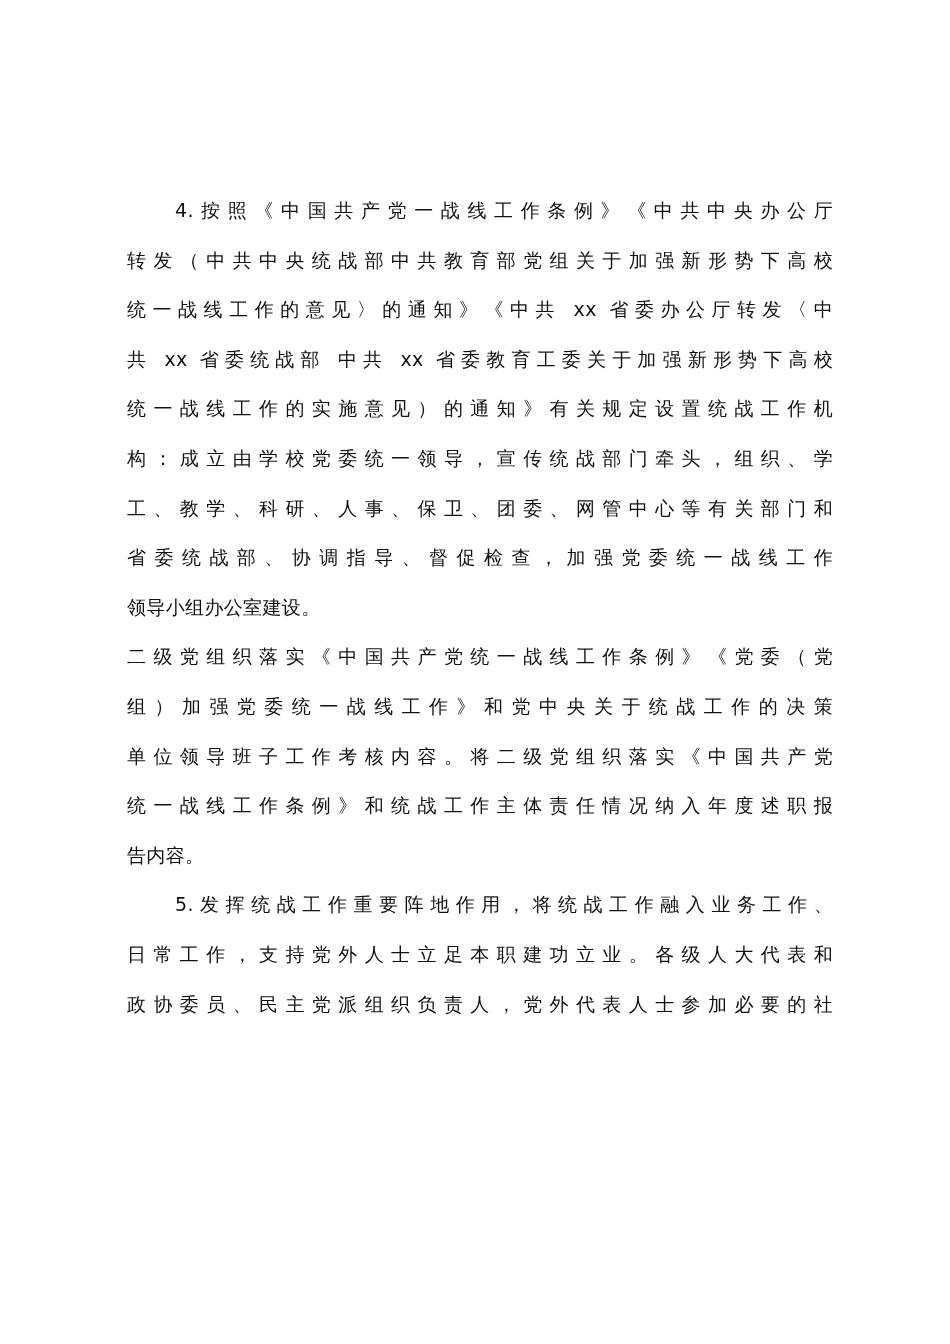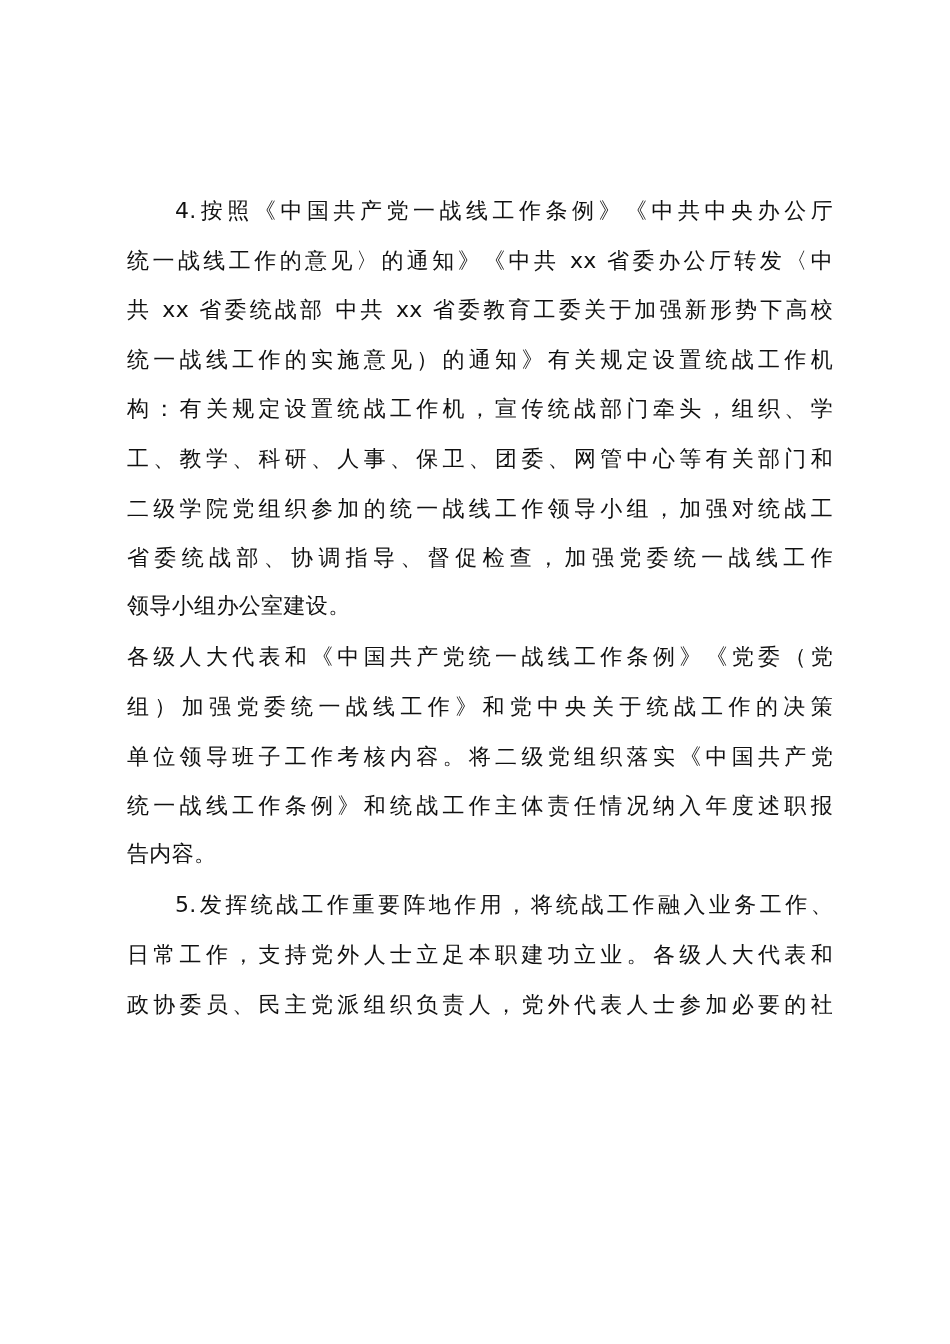--- a/index.html
+++ b/index.html
@@ -18,54 +18,53 @@
     .page {
       position: absolute;
       left: 127px;
       top: 186px;
       width: 706px;
     }
     .line {
       display: block;
       height: 49.6px;
       line-height: 49.6px;
-      font-size: 22px;
+      font-size: 19px;
       white-space: nowrap;
       letter-spacing: 0.35px;
       text-align: justify;
       text-align-last: justify;
     }
     .line.last {
       text-align-last: left;
-      font-family: Liberation Mono, monospace;
     }
     .line.indent {
       padding-left: 48px;
     }
     .para {
       margin: 0;
     }
   </style>
 </head>
 <body>
 
 <div class="page">
   <div class="para">
     <span class="line indent">4.按照《中国共产党一战线工作条例》《中共中央办公厅</span>
+    <span class="line">转发（中共中央统战部中共教育部党组关于加强新形势下高校</span>
     <span class="line">统一战线工作的意见〉的通知》《中共 xx 省委办公厅转发〈中</span>
     <span class="line">共 xx 省委统战部 中共 xx 省委教育工委关于加强新形势下高校</span>
     <span class="line">统一战线工作的实施意见）的通知》有关规定设置统战工作机</span>
-    <span class="line">构：有关规定设置统战工作机，宣传统战部门牵头，组织、学</span>
+    <span class="line">构：成立由学校党委统一领导，宣传统战部门牵头，组织、学</span>
     <span class="line">工、教学、科研、人事、保卫、团委、网管中心等有关部门和</span>
-    <span class="line">二级学院党组织参加的统一战线工作领导小组，加强对统战工</span>
     <span class="line">省委统战部、协调指导、督促检查，加强党委统一战线工作</span>
     <span class="line last">领导小组办公室建设。</span>
   </div>
   <div class="para">
-    <span class="line">各级人大代表和《中国共产党统一战线工作条例》《党委（党</span>
+    <span class="line">二级党组织落实《中国共产党统一战线工作条例》《党委（党</span>
     <span class="line">组）加强党委统一战线工作》和党中央关于统战工作的决策</span>
     <span class="line">单位领导班子工作考核内容。将二级党组织落实《中国共产党</span>
     <span class="line">统一战线工作条例》和统战工作主体责任情况纳入年度述职报</span>
     <span class="line last">告内容。</span>
   </div>
   <div class="para">
     <span class="line indent">5.发挥统战工作重要阵地作用，将统战工作融入业务工作、</span>
     <span class="line">日常工作，支持党外人士立足本职建功立业。各级人大代表和</span>
     <span class="line">政协委员、民主党派组织负责人，党外代表人士参加必要的社</span>
   </div>

